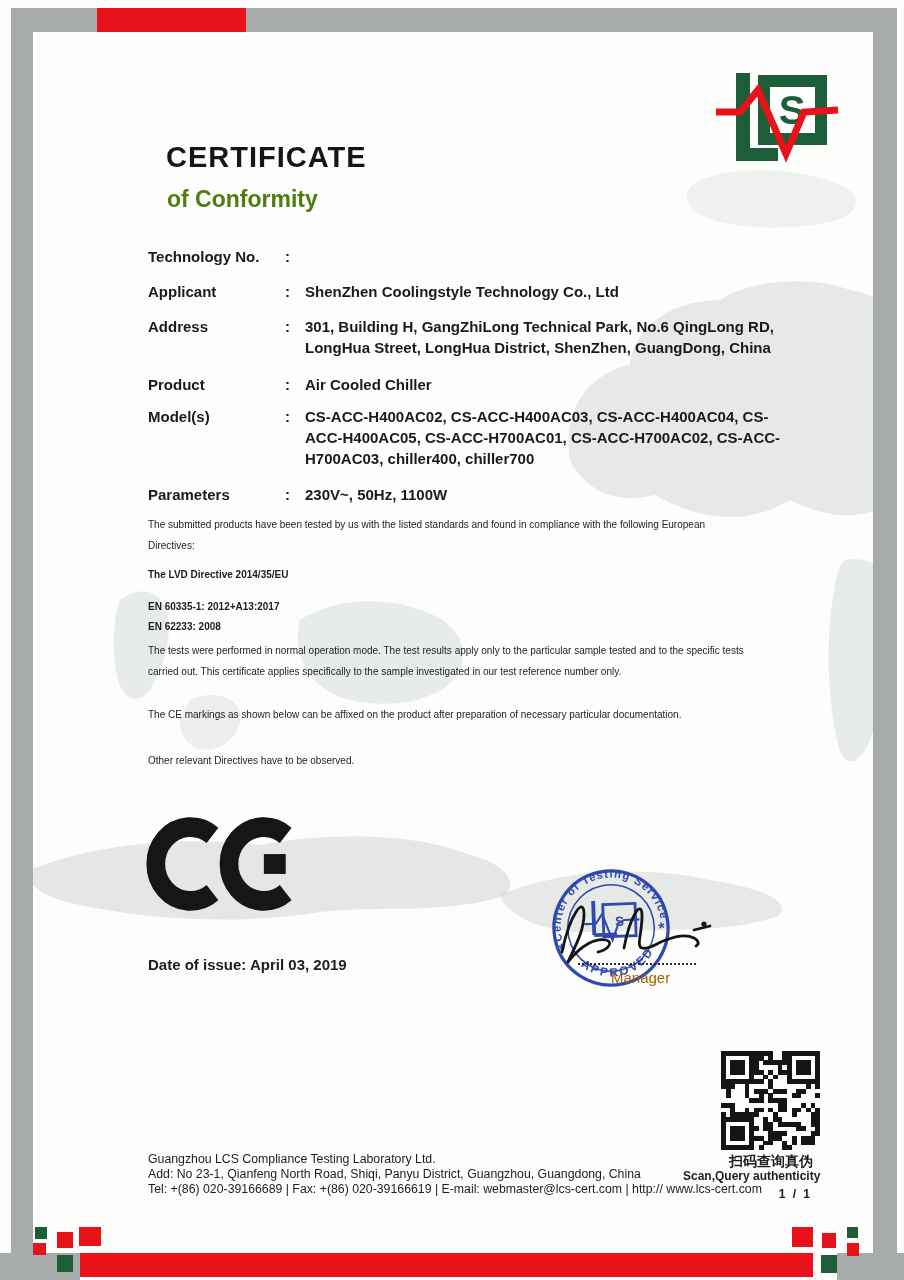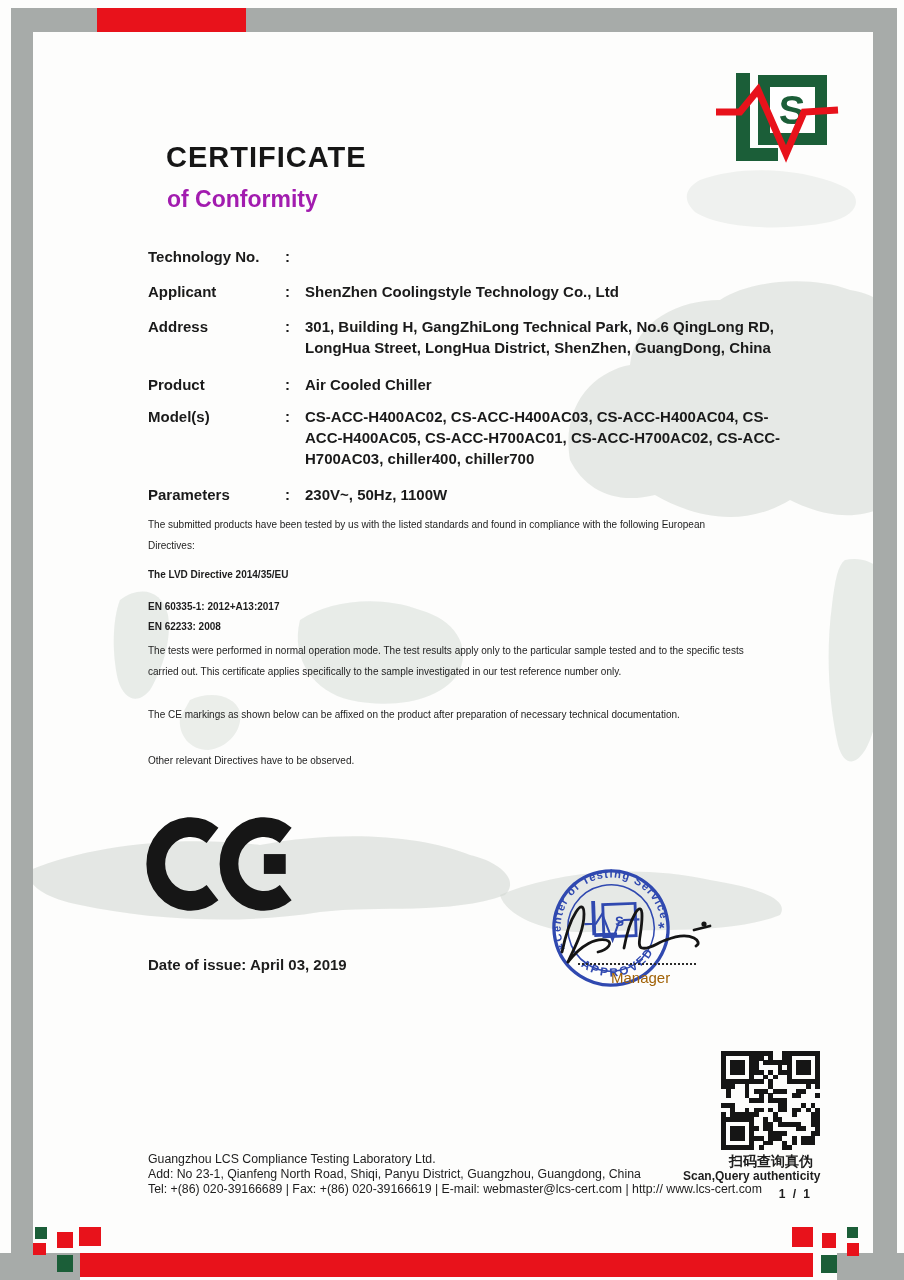--- a/index.html
+++ b/index.html
@@ -14,21 +14,21 @@
   .frame-right{left:873px;top:8px;width:24px;height:1272px;z-index:6;}
   .top-red{left:97px;top:8px;width:149px;height:24px;z-index:7;}
   .bottom-red{left:80px;top:1253px;width:733px;height:24px;z-index:7;}
   .bl-corner{left:0;top:1253px;width:80px;height:27px;z-index:6;}
   .br-corner{left:837px;top:1253px;width:67px;height:27px;z-index:6;}
   .sq{z-index:8;}
   
   .wm{left:0;top:0;z-index:0;}
   
   .title{left:166px;top:141px;font-size:29px;font-weight:bold;letter-spacing:1px;color:#161616;z-index:2;}
-  .subtitle{left:167px;top:186px;font-size:23px;font-weight:bold;color:#a21caf;z-index:2;}
+  .subtitle{left:167px;top:186px;font-size:23px;font-weight:bold;color:#4d7c0f;z-index:2;}
   .frow{left:148px;display:grid;grid-template-columns:137px 20px 482px;
         font-size:15px;font-weight:bold;line-height:21px;z-index:2;color:#1a1a1a;}
   .fcolon{text-align:left;}
   .para{left:148px;width:604px;font-size:10px;line-height:20.5px;z-index:2;}
   .bold{font-weight:bold;}
   .date{left:148px;top:956px;font-size:15px;font-weight:bold;z-index:2;}
   .ft{left:148px;font-size:12.3px;line-height:15px;z-index:2;}
   .qr-cap-cn{left:700px;top:1153px;width:142px;text-align:center;font-size:14px;font-weight:bold;z-index:2;}
   .qr-cap-en{left:683px;top:1169px;width:176px;font-size:12px;font-weight:bold;z-index:2;}
   .page-num{left:700px;top:1187px;width:112px;text-align:right;font-size:12px;font-weight:bold;letter-spacing:2px;z-index:2;}
@@ -100,21 +100,21 @@
     <span>Parameters</span>
     <span class="fcolon">:</span>
     <span>230V~, 50Hz, 1100W</span>
   </div>
 
   <div class="abs para" style="top:515px">The submitted products have been tested by us with the listed standards and found in compliance with the following European Directives:</div>
   <div class="abs para bold" style="top:565px">The LVD Directive 2014/35/EU</div>
   <div class="abs para bold" style="top:597px">EN 60335-1: 2012+A13:2017</div>
   <div class="abs para bold" style="top:617px">EN 62233: 2008</div>
   <div class="abs para" style="top:641px">The tests were performed in normal operation mode. The test results apply only to the particular sample tested and to the specific tests carried out. This certificate applies specifically to the sample investigated in our test reference number only.</div>
-  <div class="abs para" style="top:705px">The CE markings as shown below can be affixed on the product after preparation of necessary technical documentation.</div>
+  <div class="abs para" style="top:705px">The CE markings as shown below can be affixed on the product after preparation of necessary particular documentation.</div>
   <div class="abs para" style="top:751px">Other relevant Directives have to be observed.</div>
 
   <svg class="abs ce-svg" viewBox="0 0 168 110" preserveAspectRatio="none">
     <g stroke="#161616" stroke-width="21" fill="none">
       <path d="M 74.5 24.7 A 39 39 0 1 0 74.5 85.3"></path>
       <path d="M 156.5 24.7 A 39 39 0 1 0 156.5 85.3"></path>
       <path d="M 132 55 H 156.5"></path>
     </g>
   </svg>
 

